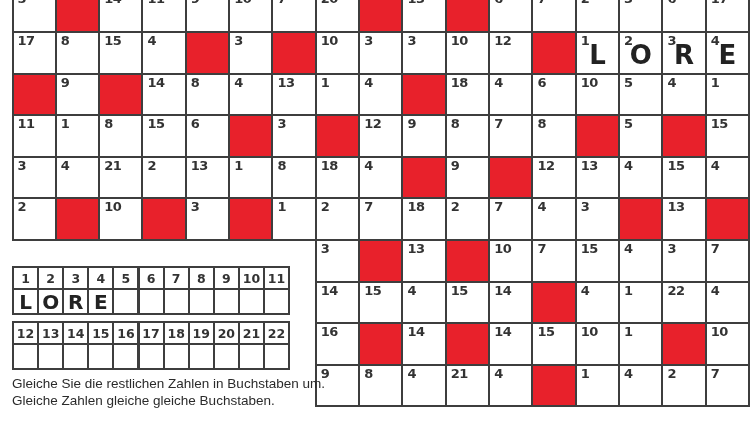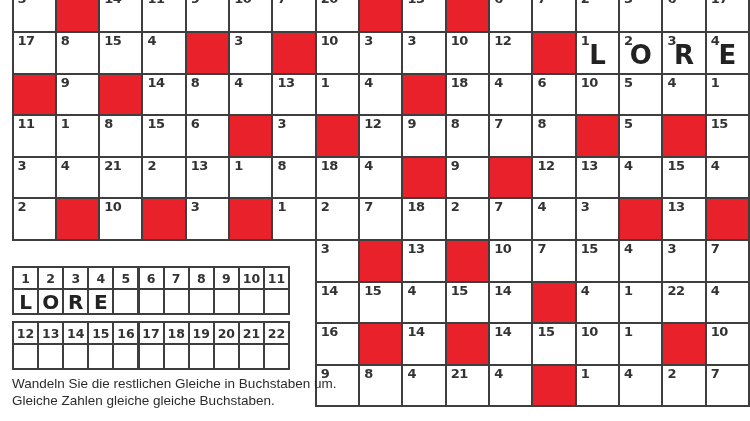--- a/index.html
+++ b/index.html
@@ -456,15 +456,15 @@
     <div class="kcell" style="left: 187.7px; top: 321px; width: 27.1px; height: 24px;"><span class="knum">19</span></div>
     <div class="kcell" style="left: 187.7px; top: 343px; width: 27.1px; height: 27px;"><span class="kletter"></span></div>
     <div class="kcell" style="left: 212.8px; top: 321px; width: 27.1px; height: 24px;"><span class="knum">20</span></div>
     <div class="kcell" style="left: 212.8px; top: 343px; width: 27.1px; height: 27px;"><span class="kletter"></span></div>
     <div class="kcell" style="left: 237.9px; top: 321px; width: 27.1px; height: 24px;"><span class="knum">21</span></div>
     <div class="kcell" style="left: 237.9px; top: 343px; width: 27.1px; height: 27px;"><span class="kletter"></span></div>
     <div class="kcell" style="left: 263px; top: 321px; width: 27.1px; height: 24px;"><span class="knum">22</span></div>
     <div class="kcell" style="left: 263px; top: 343px; width: 27.1px; height: 27px;"><span class="kletter"></span></div>
   </div>
 <div class="instructions">
-  <div>Wandeln Sie die restlichen Gleiche in Buchstaben um.</div>
+  <div>Gleiche Sie die restlichen Zahlen in Buchstaben um.</div>
   <div>Gleiche Zahlen gleiche gleiche Buchstaben.</div>
 </div>
 
 </body></html>

